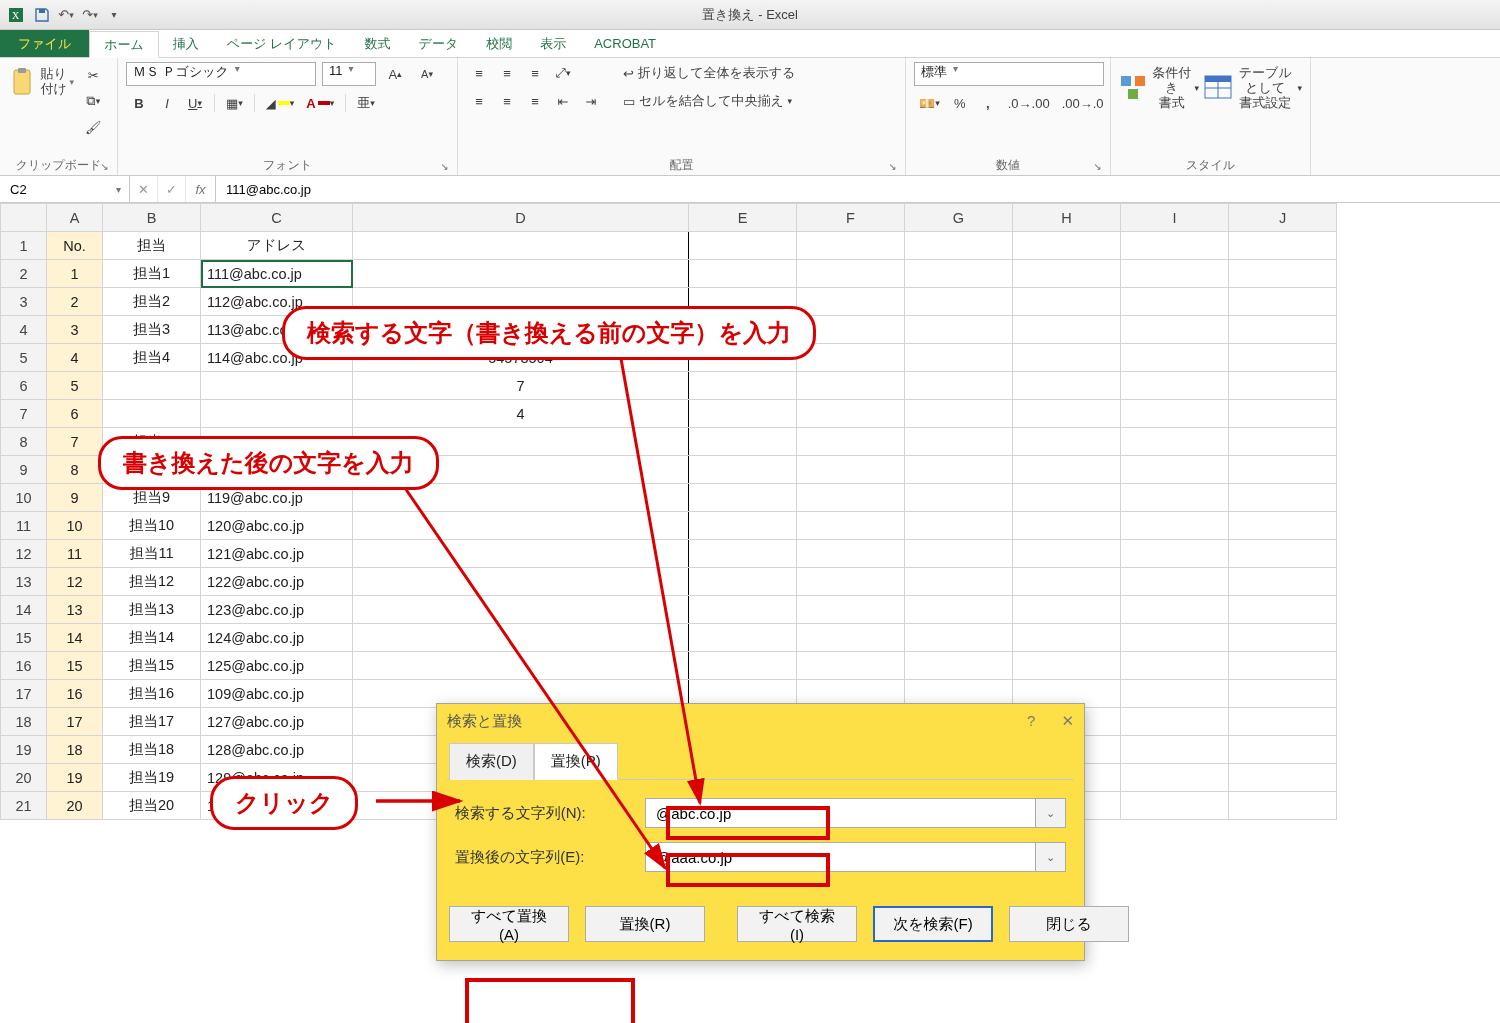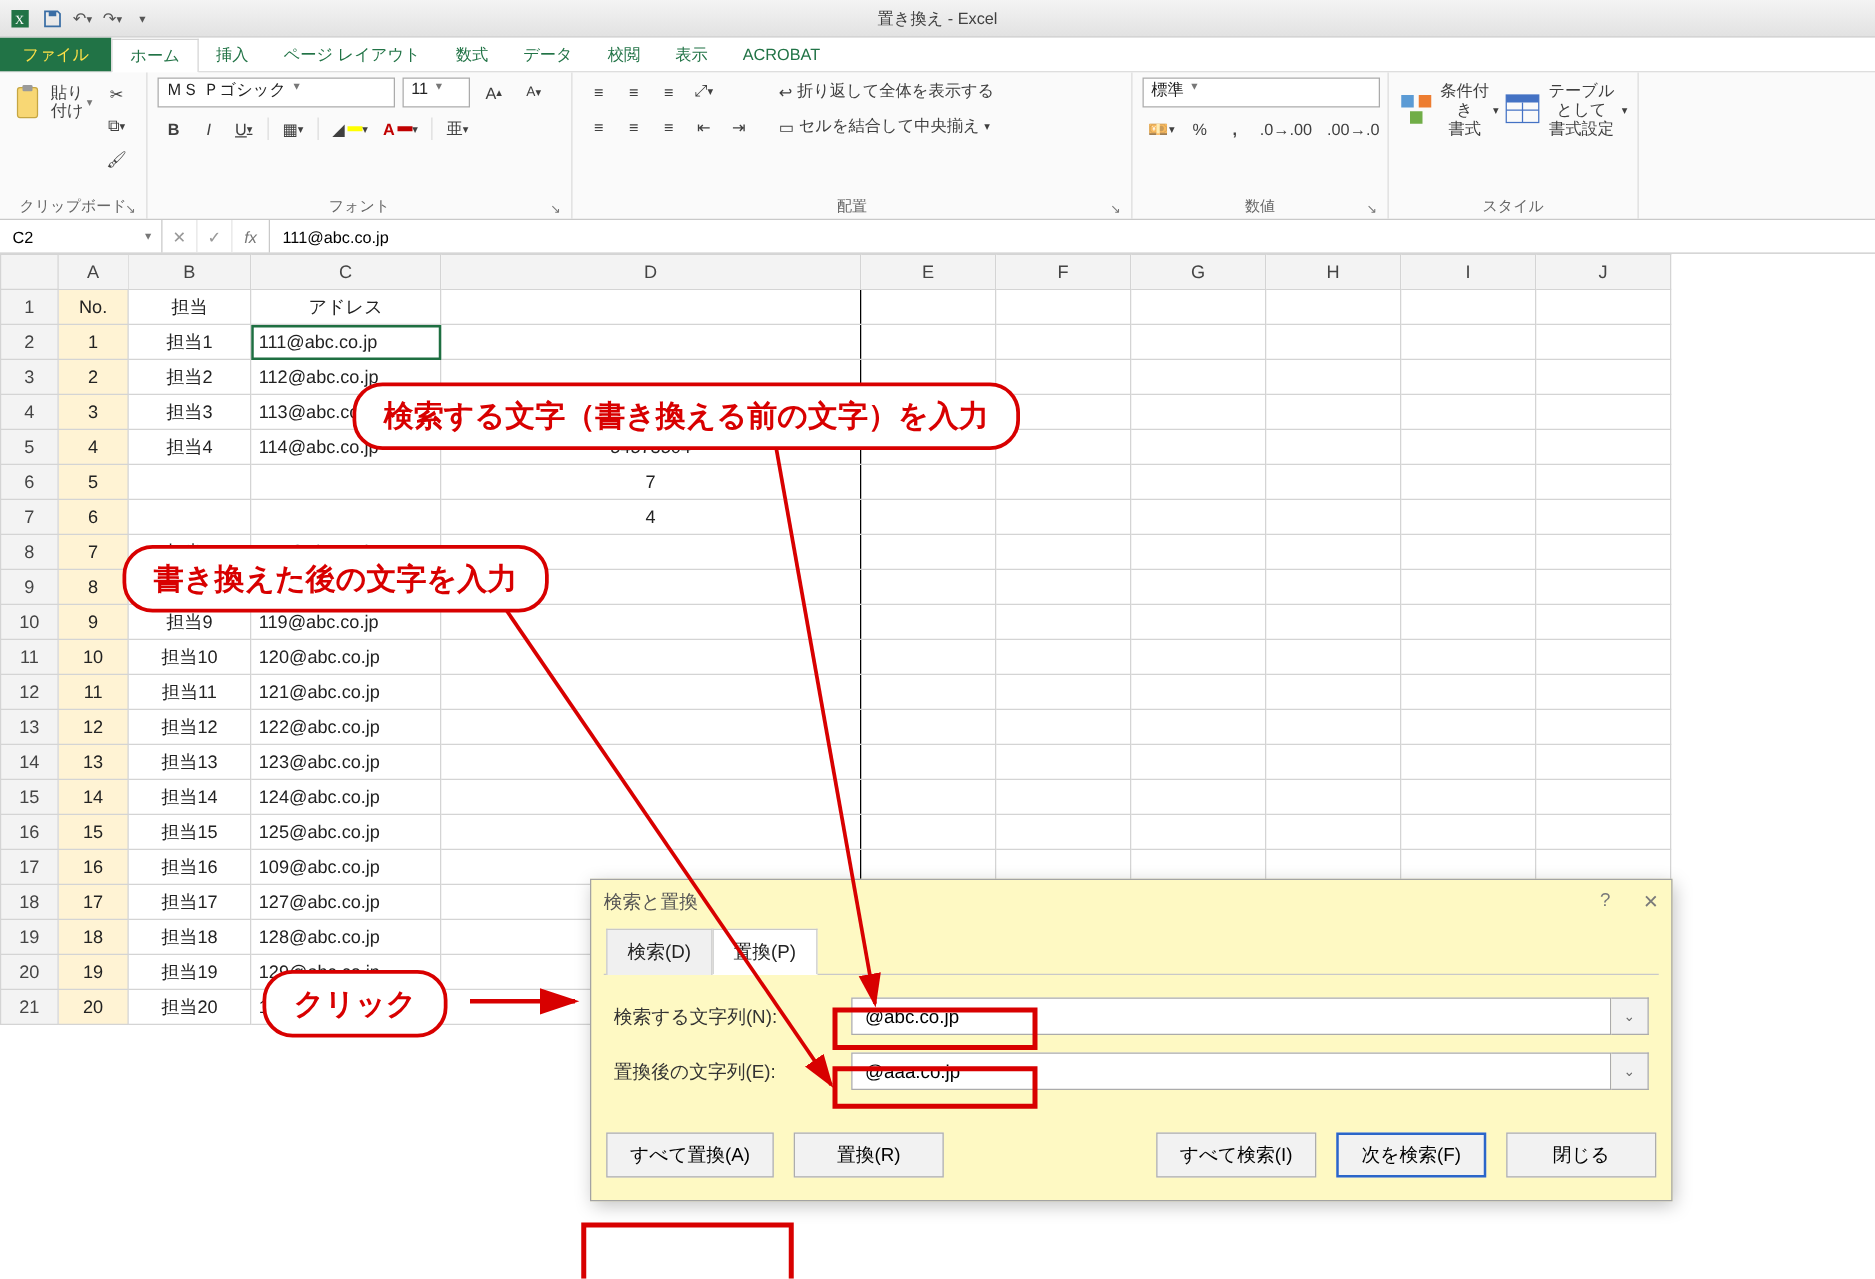--- a/index.html
+++ b/index.html
@@ -64,21 +64,21 @@
   .data-num{text-align:center}
   td.sel{outline:2px solid #1e6f41;outline-offset:-2px;background:#fff}
   .hdr-row{font-weight:normal}
   .hdr-row td{text-align:center!important}
   tr.selrow td:first-child{background:#d6e8d6}
 
   
   th.colh{position:relative}
 
   
-  .dialog{position:absolute;left:472px;top:500px;width:866px;border:1px solid #a3a3a3;background:#fef9c3;box-shadow:2px 4px 14px rgba(0,0,0,.25);font-size:15px}
+  .dialog{position:absolute;left:436px;top:500px;width:649px;border:1px solid #a3a3a3;background:#fde047;box-shadow:2px 4px 14px rgba(0,0,0,.25);font-size:15px}
   .dlg-title{height:34px;display:flex;align-items:center;padding:0 10px;color:#555;justify-content:space-between}
   .dlg-title .right{display:flex;gap:26px;color:#7a7a7a}
   .dlg-tabs{display:flex;gap:0;padding:4px 10px 0 12px}
   .dlg-tab{padding:8px 16px;border:1px solid #c9c9c9;border-bottom:none;background:#f0f0f0;position:relative;top:1px}
   .dlg-tab.active{background:#fff;border-bottom:1px solid #fff}
   .dlg-body{border-top:1px solid #c9c9c9;margin:0 10px;padding:18px 8px 10px 8px}
   .field-row{display:flex;align-items:center;margin-bottom:14px}
   .field-row .lab{width:190px;color:#333}
   .field-row .inp{flex:1;display:flex}
   .field-row input{flex:1;height:30px;border:1px solid #ababab;padding:0 10px;font:inherit}

